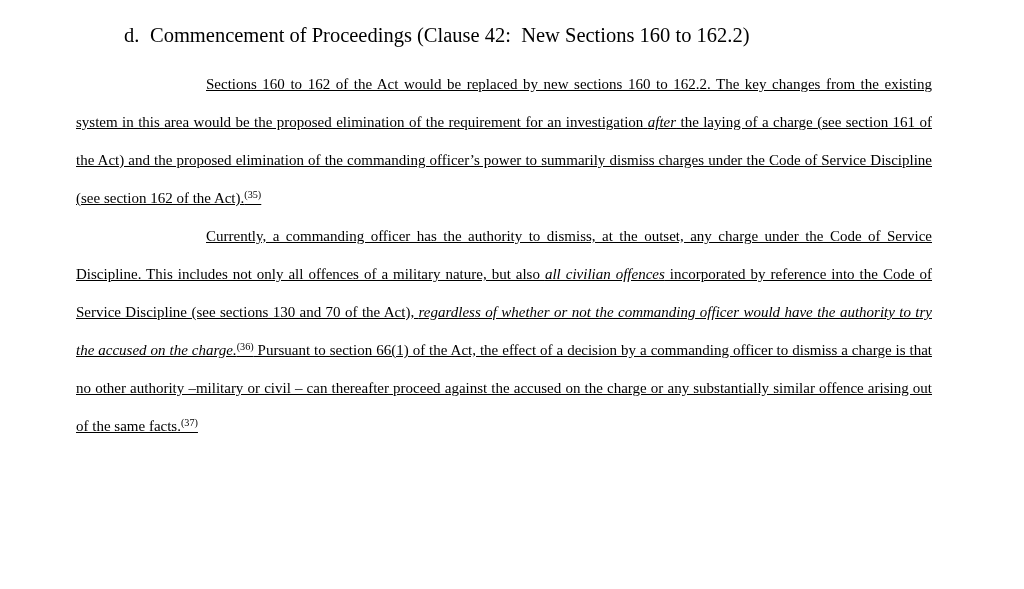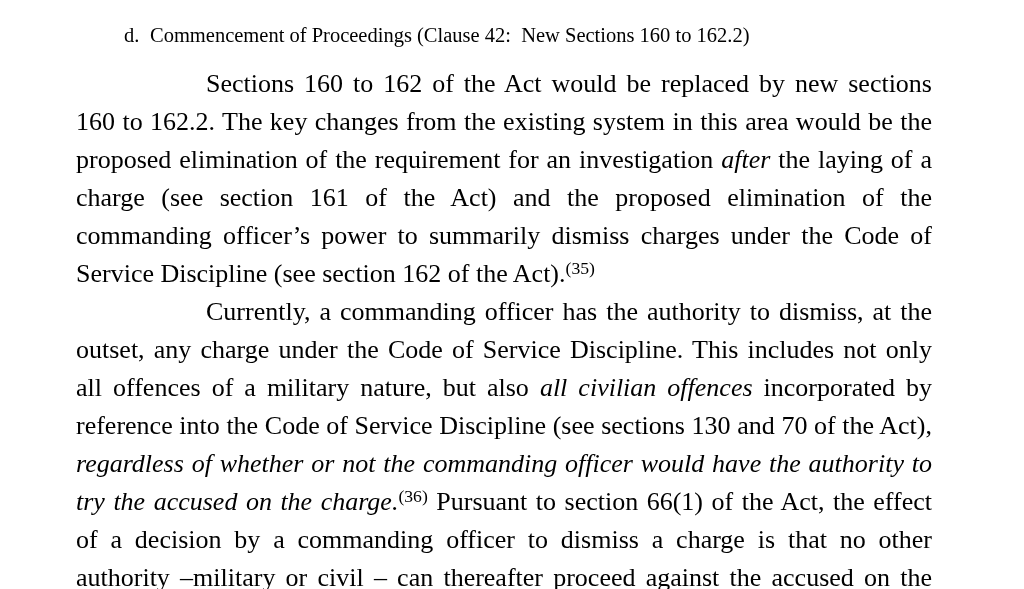--- a/index.html
+++ b/index.html
@@ -48,26 +48,27 @@
   }
   .heading .htext {
     display: inline-block;
     padding-left: 26px;
     text-align: right;
   }
 
   
   .para {
     margin: 0;
-    font-size: 26px;
+    font-size: 15px;
     line-height: 38px;
     text-align: justify;
     text-justify: inter-word;
     text-indent: 130px;
     hyphens: none;
+    text-decoration: underline;
   }
   .para.first {
     margin-top: 11px;
   }
 
   
 
   i, .it {
     font-style: italic;
   }

